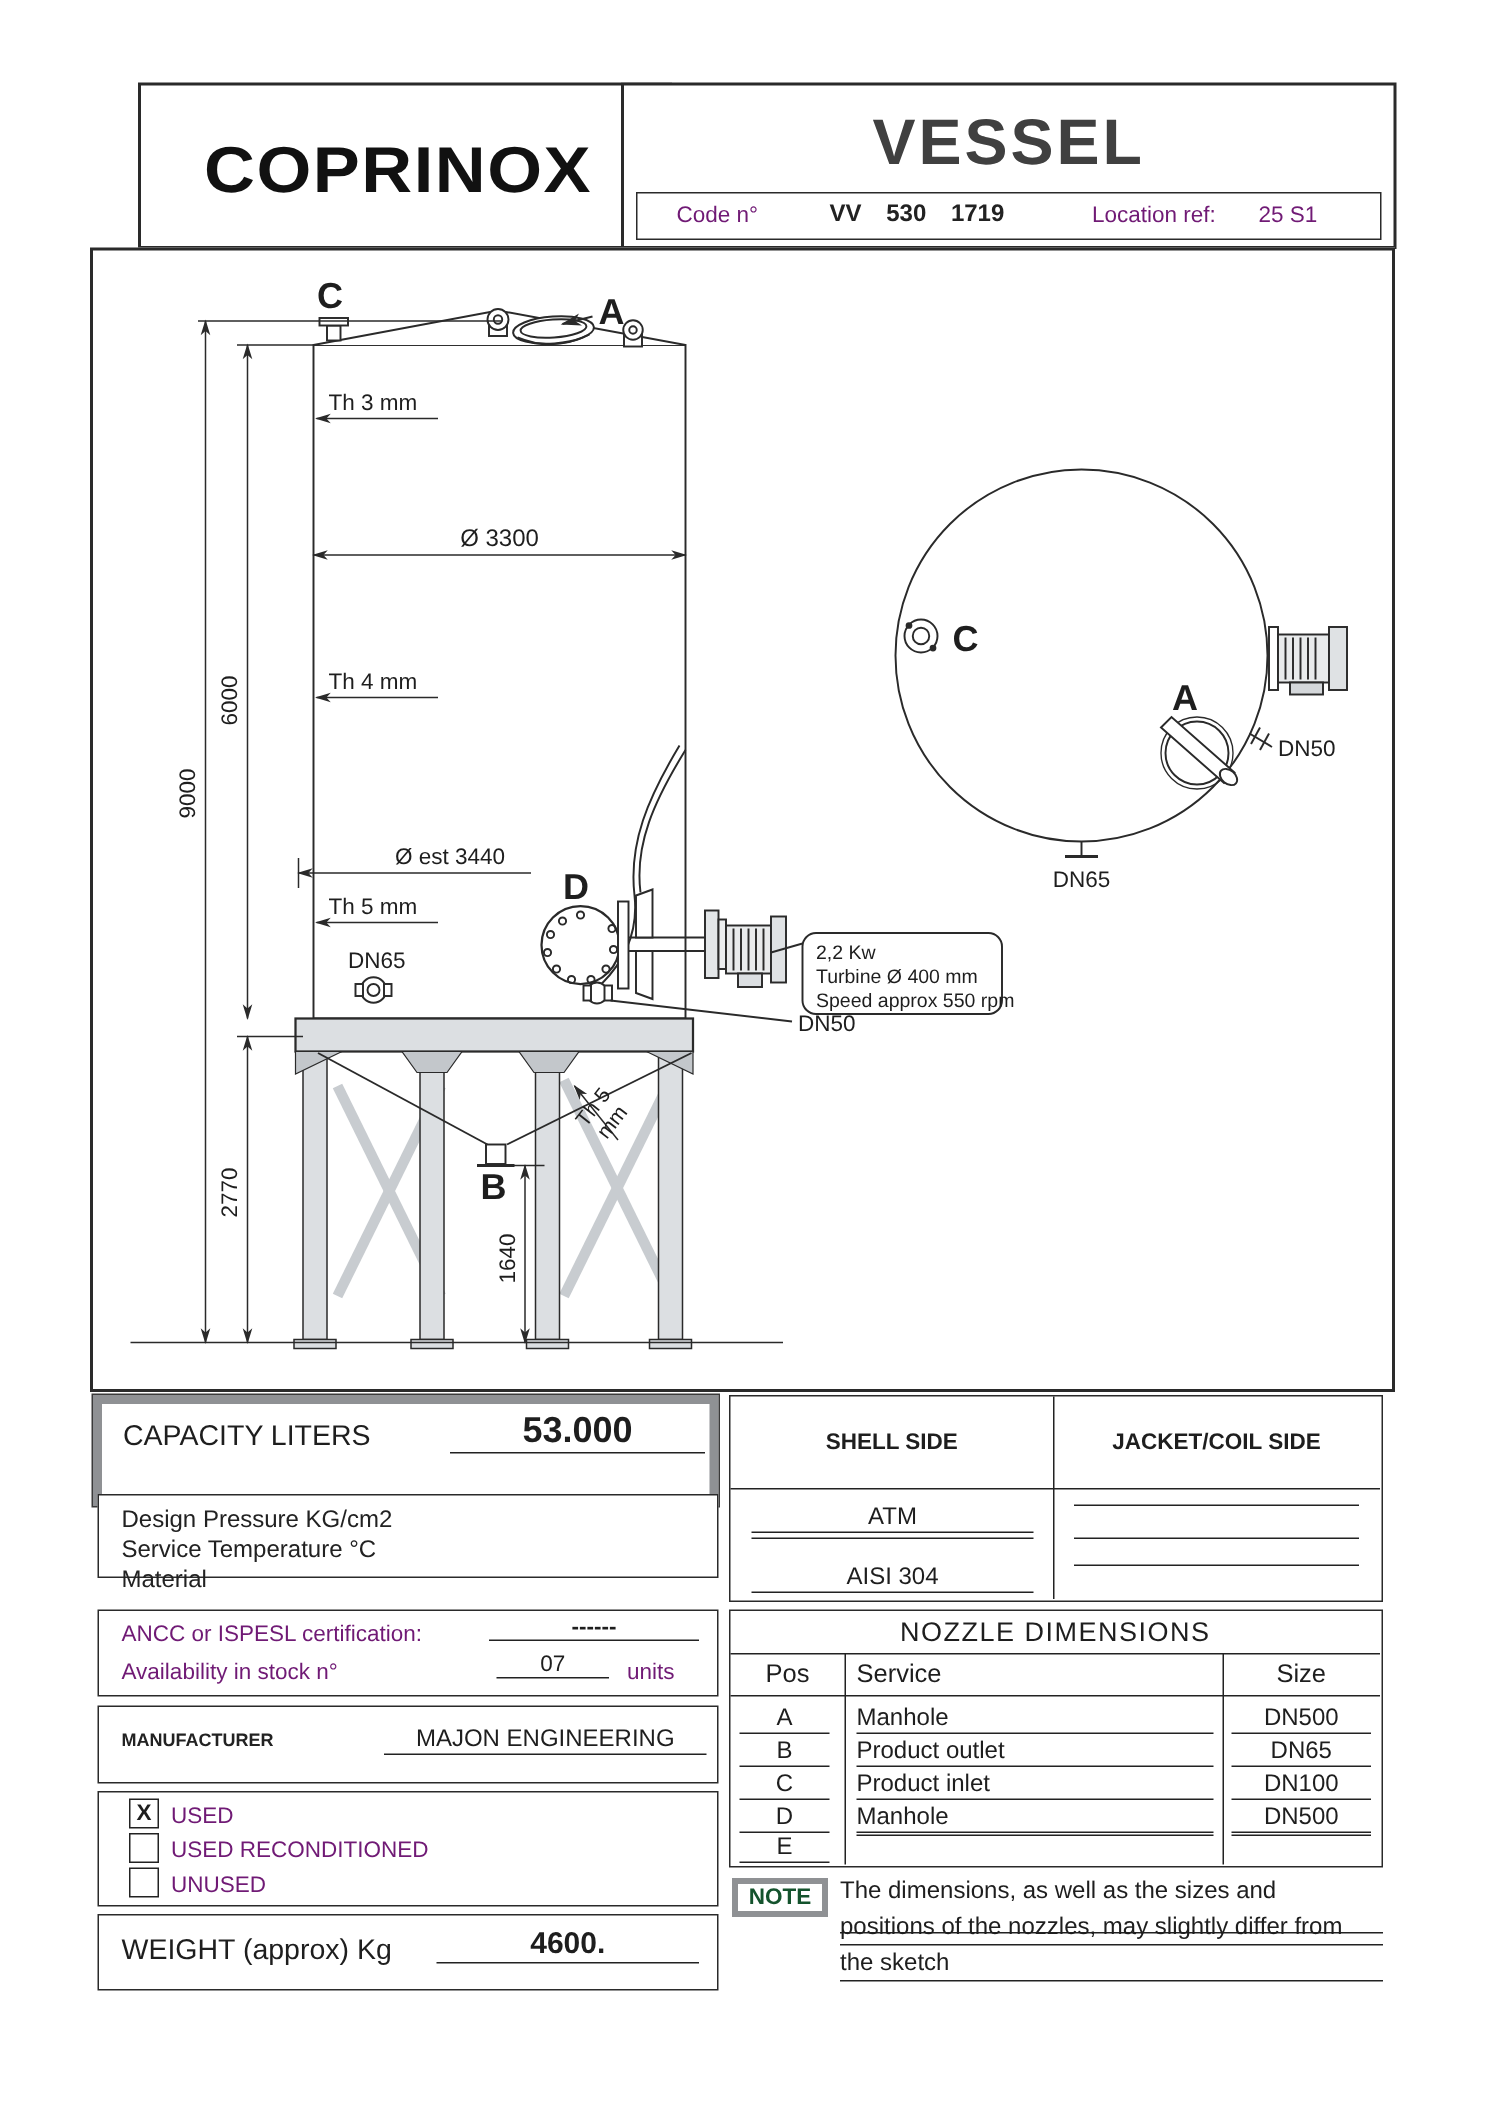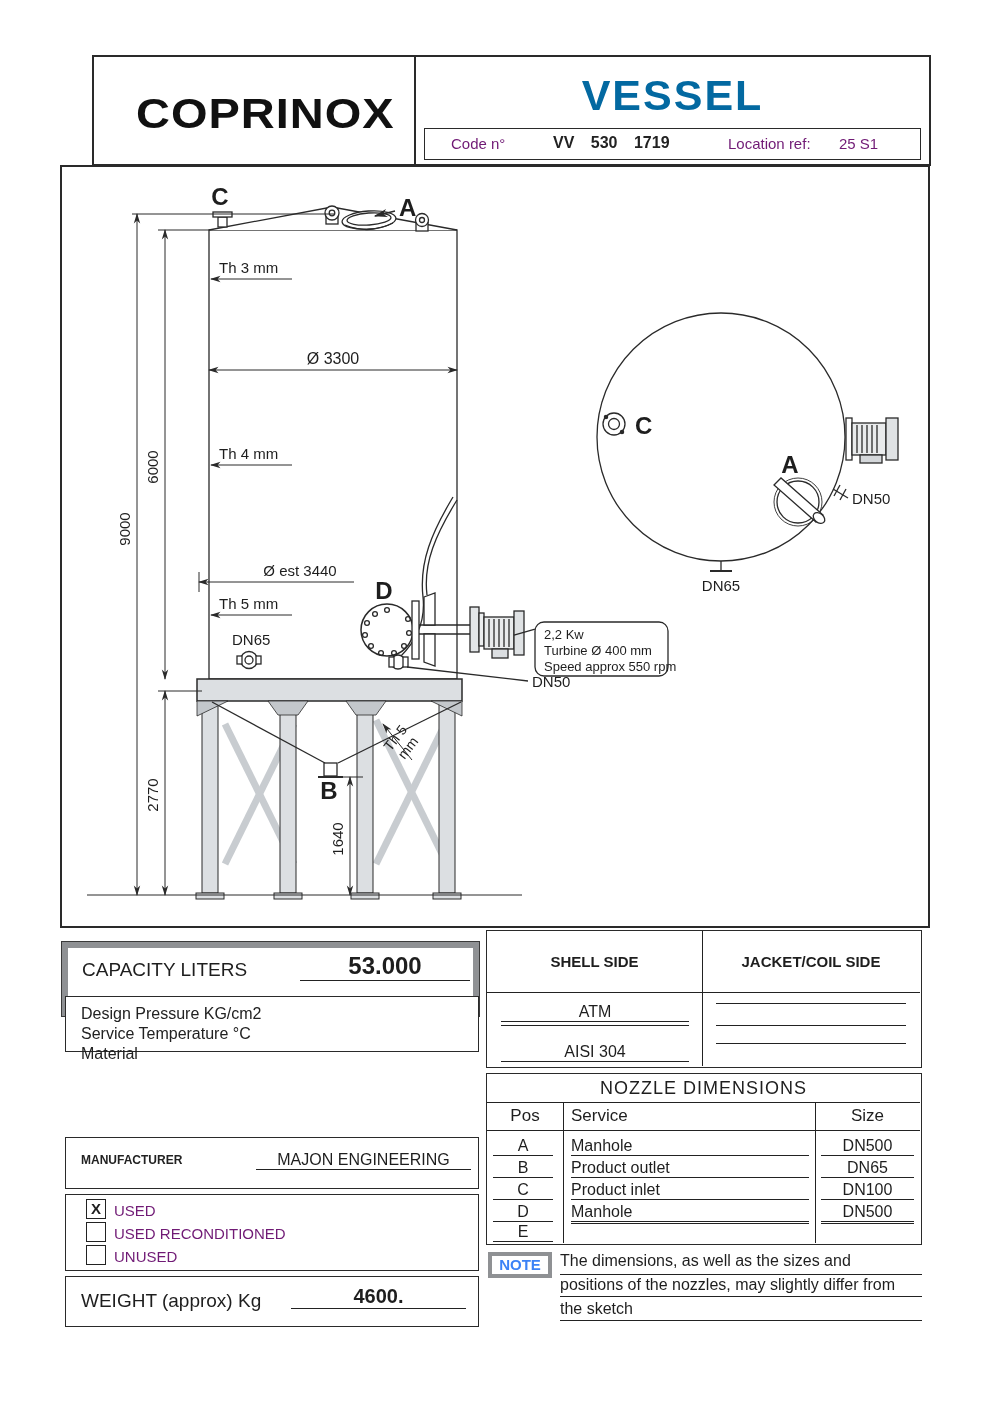--- a/index.html
+++ b/index.html
@@ -4,21 +4,21 @@
 <style>
   html,body{margin:0;padding:0;background:#ffffff;}
   .page{position:relative;width:992px;height:1403px;background:#ffffff;
         font-family:"Liberation Sans", sans-serif;color:#1e1e1e;overflow:hidden;}
   .abs{position:absolute;}
   .box{position:absolute;border:2px solid #2a2a2a;background:#fff;box-sizing:border-box;}
   .thinbox{position:absolute;border:1.6px solid #2a2a2a;background:#fff;box-sizing:border-box;}
   .graybox{position:absolute;border:6px solid #8f9194;background:#fff;box-sizing:border-box;outline:1px solid #3a3a3a;}
   .logo{font-weight:bold;font-size:47px;letter-spacing:1px;color:#111;
         transform:scaleY(0.92);font-family:"Liberation Sans",sans-serif;}
-  .title{font-weight:bold;font-size:43px;letter-spacing:2px;color:#0369a1;}
+  .title{font-weight:bold;font-size:43px;letter-spacing:2px;color:#404040;}
   .lbl{font-size:16px;color:#222;}
   .lbl-sm{font-size:15px;color:#701a75;}
   .bold{font-weight:bold;}
   .uline{border-bottom:1.6px solid #222;display:inline-block;text-align:center;}
   .hline{position:absolute;border-bottom:1.6px solid #222;}
   .vline{position:absolute;border-left:1.6px solid #222;}
   .cell-center{text-align:center;}
   .chk{position:absolute;width:20px;height:20px;border:1.8px solid #222;background:#fff;
        box-sizing:border-box;text-align:center;font-weight:bold;font-size:15px;line-height:17px;}
   svg text{font-family:"Liberation Sans",sans-serif;fill:#1e1e1e;}
@@ -252,31 +252,38 @@
     </g>
     <g>
       <text x="573" y="267" font-size="24" font-weight="bold">C</text>
       <text x="728" y="306" font-size="24" font-weight="bold" text-anchor="middle">A</text>
       <text x="790" y="337" font-size="15">DN50</text>
       <text x="659" y="424" font-size="15" text-anchor="middle">DN65</text>
     </g>
   </svg>
   </div>
 
-  <div class="graybox" style="left:62px;top:930px;width:417px;height:74px;margin-top:12px;">
+  <div class="graybox" style="left:62px;top:930px;width:417px;height:74px;">
     <span class="abs" style="left:14px;top:11px;font-size:19px;">CAPACITY LITERS</span>
     <span class="abs uline bold" style="left:232px;top:4px;width:170px;font-size:24px;">53.000</span>
   </div>
 
   <div class="thinbox" style="left:65px;top:996px;width:414px;height:56px;">
     <span class="abs lbl" style="left:15px;top:8px;">Design  Pressure  KG/cm2</span>
     <span class="abs lbl" style="left:15px;top:28px;">Service  Temperature   °C</span>
     <span class="abs lbl" style="left:15px;top:48px;">Material</span>
   </div>
 
+  <div class="thinbox" style="left:65px;top:1073px;width:414px;height:58px;">
+    <span class="abs lbl-sm" style="left:15px;top:7px;">ANCC  or  ISPESL  certification:</span>
+    <span class="abs uline bold" style="left:260px;top:2px;width:140px;font-size:15px;">------</span>
+    <span class="abs lbl-sm" style="left:15px;top:32px;">Availability in stock n°</span>
+    <span class="abs uline" style="left:265px;top:27px;width:75px;font-size:15px;">07</span>
+    <span class="abs lbl-sm" style="left:352px;top:32px;">units</span>
+  </div>
 
   <div class="thinbox" style="left:65px;top:1137px;width:414px;height:52px;">
     <span class="abs lbl bold" style="left:15px;top:15px;font-size:12px;">MANUFACTURER</span>
     <span class="abs uline" style="left:190px;top:13px;width:215px;font-size:16px;">MAJON ENGINEERING</span>
   </div>
 
   <div class="thinbox" style="left:65px;top:1194px;width:414px;height:77px;">
     <span class="chk" style="left:20px;top:4px;">X</span>
     <span class="abs lbl-sm" style="left:48px;top:7px;">USED</span>
     <span class="chk" style="left:20px;top:27px;"></span>
@@ -328,19 +335,19 @@
     <span class="abs cell-center" style="left:6px;top:129px;width:60px;font-size:16px;border-bottom:1.2px solid #222;">D</span>
     <span class="abs" style="left:84px;top:129px;width:238px;font-size:16px;border-bottom:1.2px solid #222;">Manhole</span>
     <span class="abs cell-center" style="left:334px;top:129px;width:93px;font-size:16px;border-bottom:1.2px solid #222;">DN500</span>
 
     <span class="abs cell-center" style="left:6px;top:149px;width:60px;font-size:16px;border-bottom:1.2px solid #222;">E</span>
     <span class="abs" style="left:84px;top:149px;width:238px;font-size:16px;border-bottom:1.2px solid #222;"></span>
     <span class="abs cell-center" style="left:334px;top:149px;width:93px;font-size:16px;border-bottom:1.2px solid #222;"></span>
   </div>
 
   <div class="abs" style="left:488px;top:1252px;width:64px;height:26px;border:4px solid #8f9194;background:#fff;box-sizing:border-box;text-align:center;">
-    <span class="bold" style="font-size:15px;line-height:18px;color:#3b82f6;">NOTE</span>
-  </div>
-  <span class="abs" style="left:560px;top:1252px;width:362px;font-size:16px;border-bottom:1.4px solid #222;padding-bottom:4px;">The dimensions, as well as the sizes and</span>
+    <span class="bold" style="font-size:15px;line-height:18px;color:#14532d;">NOTE</span>
+  </div>
+  <span class="abs" style="left:560px;top:1252px;width:362px;font-size:16px;border-bottom:1.4px solid #222;padding-bottom:18px;">The dimensions, as well as the sizes and</span>
   <span class="abs" style="left:560px;top:1300px;width:362px;font-size:16px;border-bottom:1.4px solid #222;padding-bottom:2px;">the sketch</span>
   <span class="abs" style="left:560px;top:1276px;width:362px;font-size:16px;border-bottom:1.4px solid #222;padding-bottom:2px;">positions of the nozzles, may slightly differ from</span>
 
 </div>
 
 </body></html>

